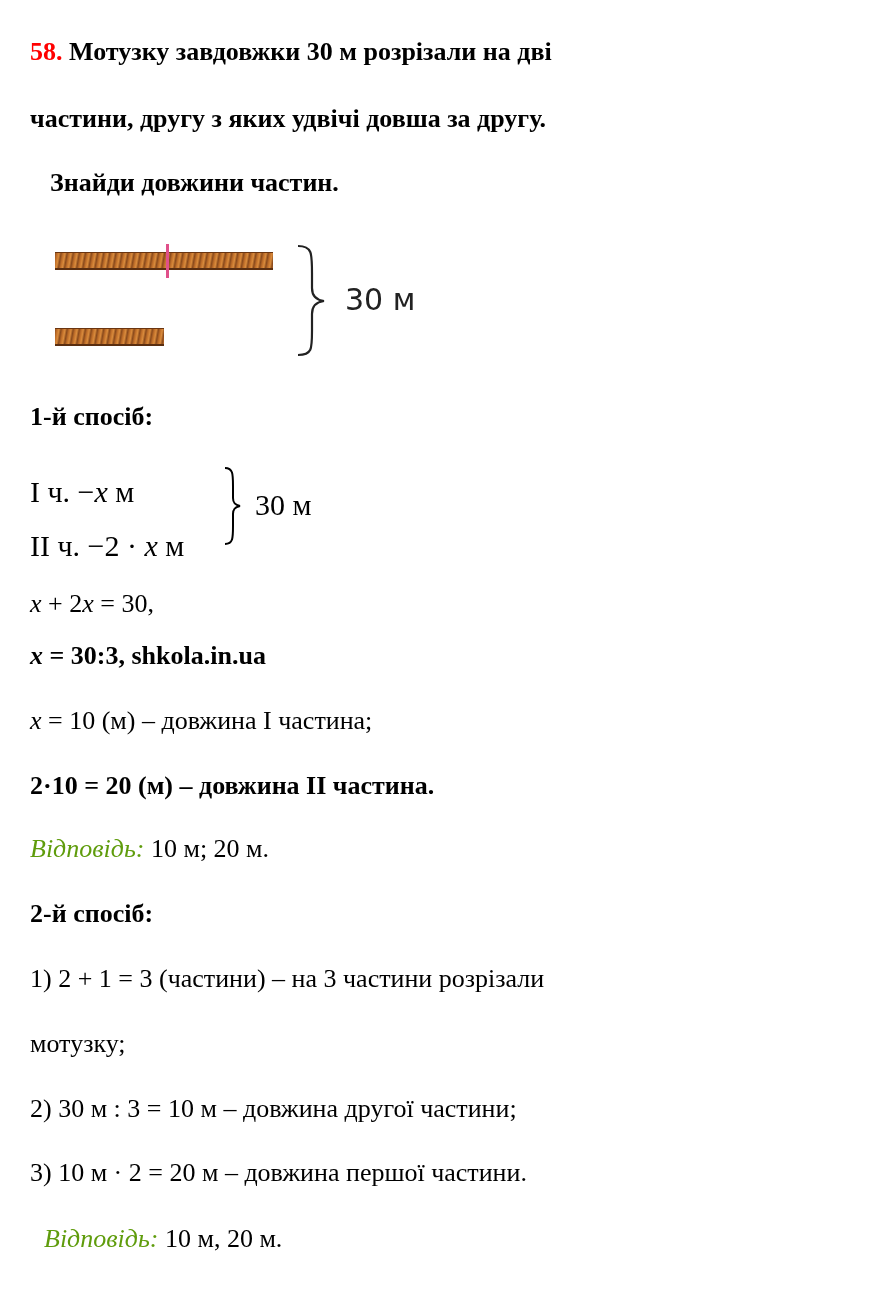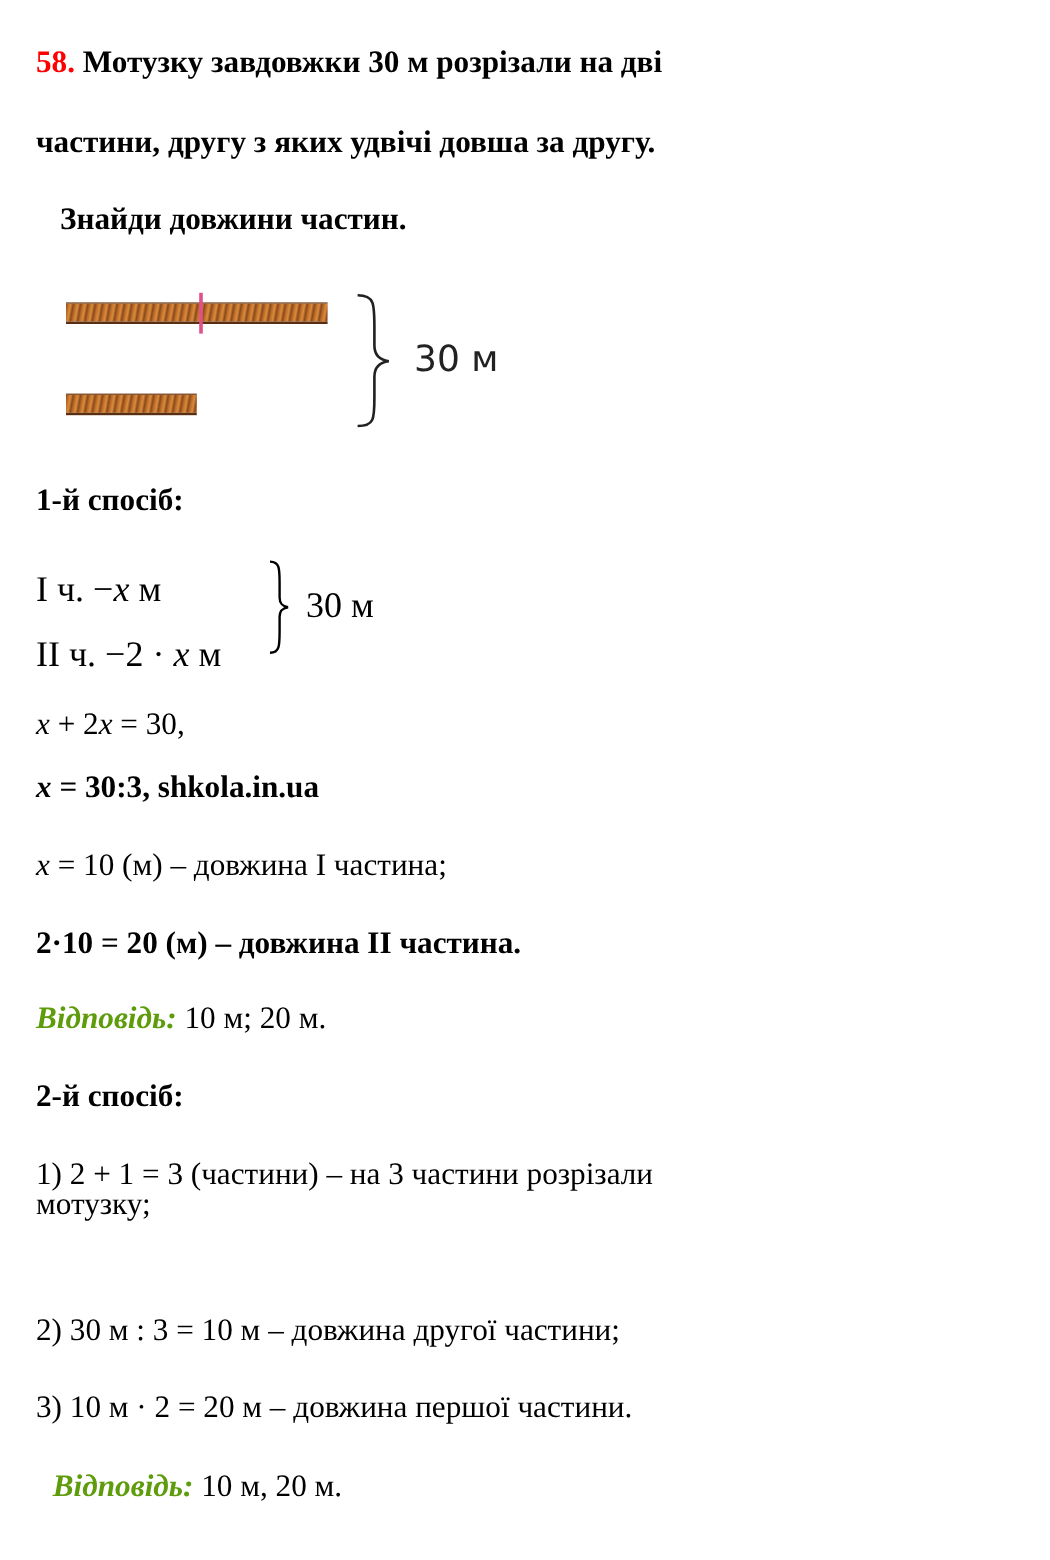--- a/index.html
+++ b/index.html
@@ -4,21 +4,21 @@
 <style>
   html, body { margin: 0; padding: 0; background: #ffffff; }
   body {
     width: 875px; height: 1300px; position: relative; overflow: hidden;
     font-family: "Liberation Serif", "DejaVu Serif", serif;
     color: #000;
   }
   .line { position: absolute; left: 30px; white-space: nowrap; font-size: 26px; line-height: 40px; }
   .bold { font-weight: bold; }
   .num { color: #ff0000; font-weight: bold; }
-  .answer-label { color: #5f9c0c; font-weight: bold; font-style: italic; text-align: right; }
+  .answer-label { color: #5f9c0c; font-weight: normal; font-style: italic; text-align: right; }
   .it { font-style: italic; }
   .rope {
     position: absolute; height: 18px;
     background: repeating-linear-gradient(100deg, #8a4a1c 0px, #c06f2a 2px, #d98b3c 4px, #8a4a1c 6px);
     border-top: 1px solid #6b3510; border-bottom: 2px solid #5a2e10;
     box-sizing: border-box;
   }
   .cut { position: absolute; width: 3px; height: 34px; background: #e0508a; }
   .brace-svg { position: absolute; }
   .label-sans { position: absolute; font-family: "DejaVu Sans", sans-serif; font-size: 30px; color: #222; }
@@ -72,18 +72,18 @@
 </div>
 <div class="line" style="top:766px;font-weight:bold;">
   <span>2·10 = 20 (м) – довжина II частина.</span>
 </div>
 <div class="line" style="top:829px;">
   <span class="answer-label">Відповідь:</span><span> 10 м; 20 м.</span>
 </div>
 
 <div class="line bold" style="top:894px;">2-й спосіб:</div>
 <div class="line" style="top:959px;">1) 2 + 1 = 3 (частини) – на 3 частини розрізали</div>
-<div class="line" style="top:984px;">мотузку;</div>
+<div class="line" style="top:1024px;">мотузку;</div>
 <div class="line" style="top:1089px;">2) 30 м : 3 = 10 м – довжина другої частини;</div>
 <div class="line" style="top:1153px;">3) 10 м · 2 = 20 м – довжина першої частини.</div>
 <div class="line" style="top:1219px;margin-left:14px;">
   <span class="answer-label">Відповідь:</span><span> 10 м, 20 м.</span>
 </div>
 
 </body></html>

